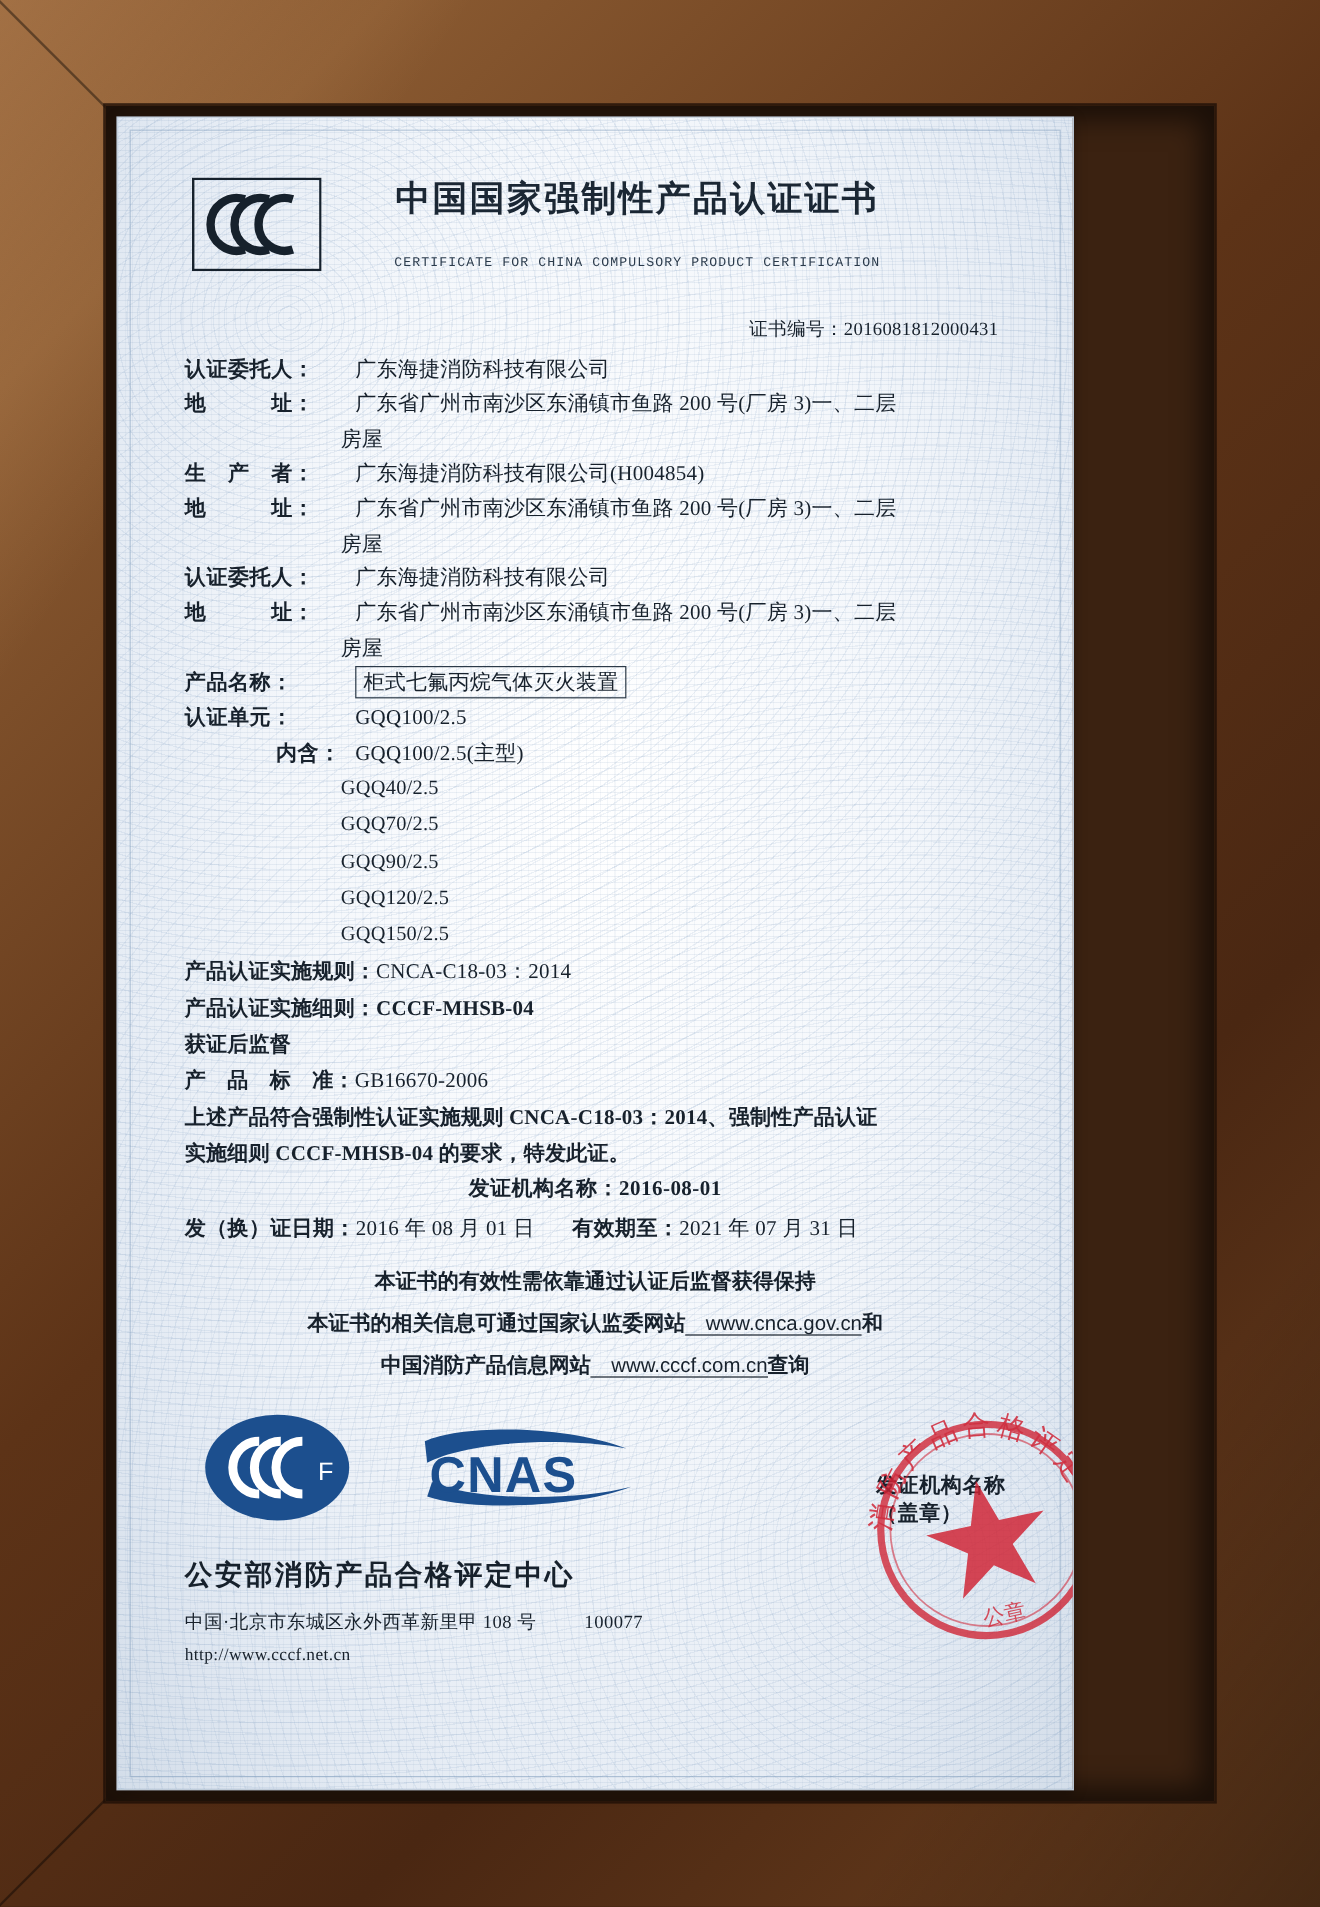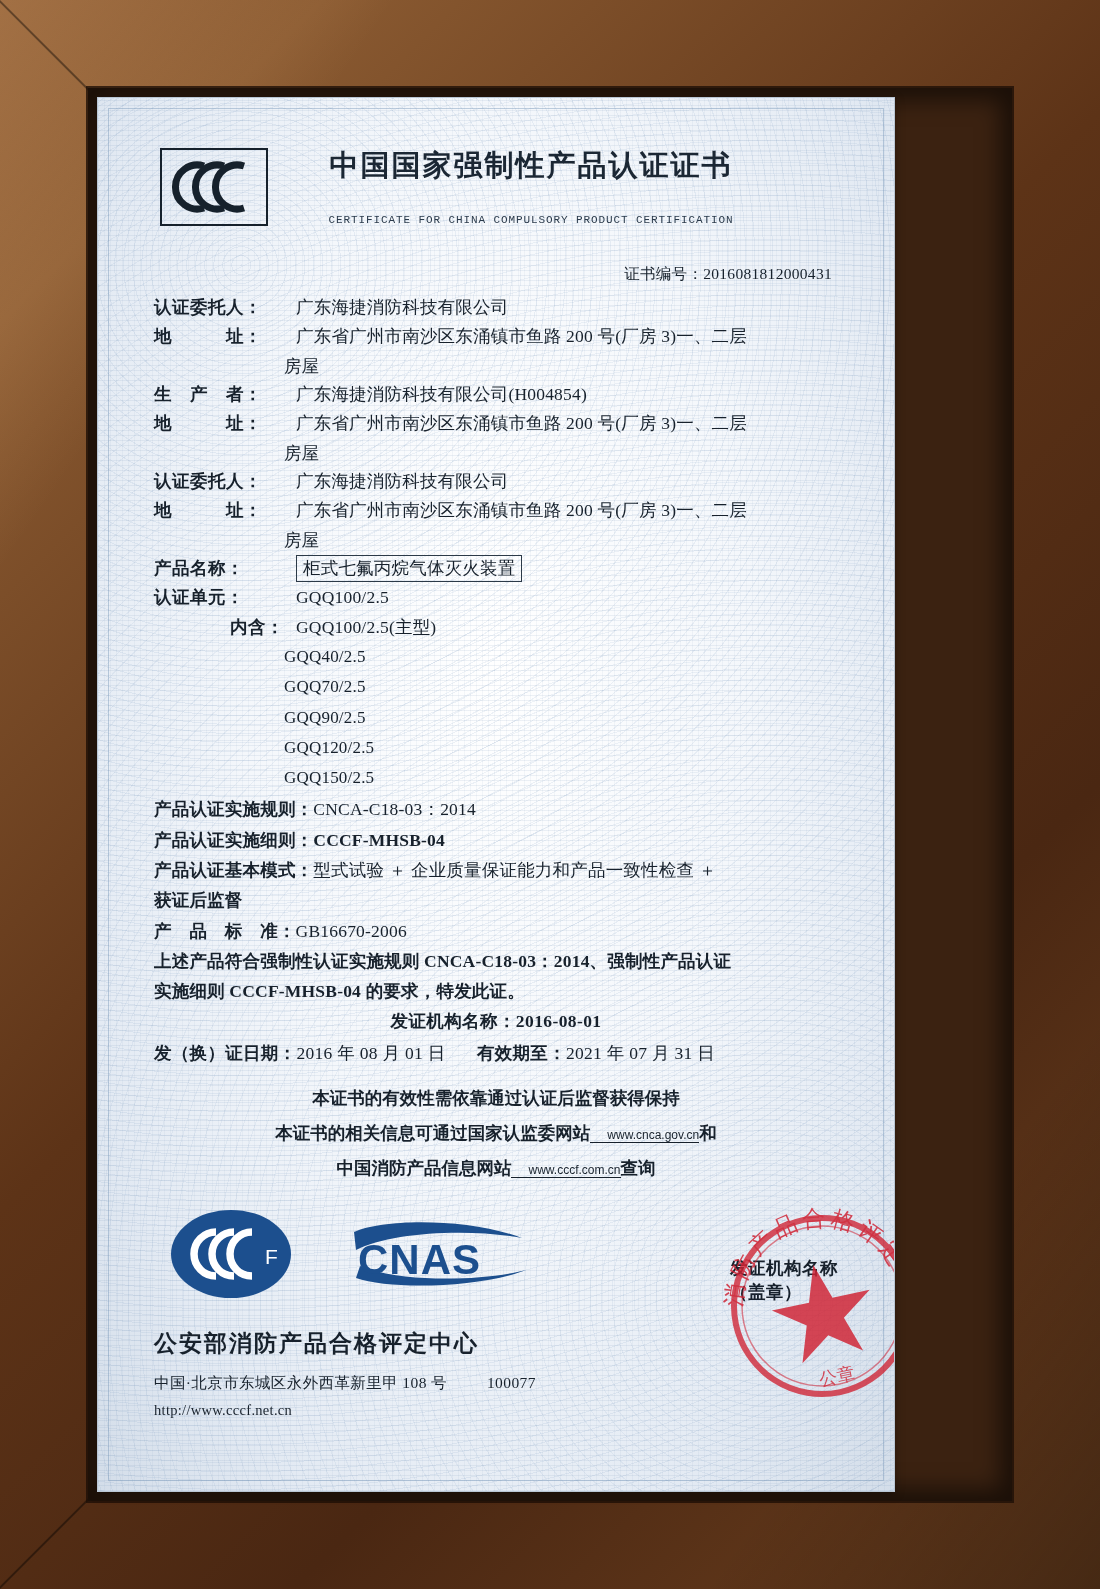--- a/index.html
+++ b/index.html
@@ -172,21 +172,21 @@
   .notice {
     text-align: center;
     font-size: 17.5px;
     line-height: 2.0;
     font-weight: bold;
     margin-top: 10px;
   }
   .notice .url {
     font-family: "Liberation Sans", sans-serif;
     font-weight: normal;
-    font-size: 12px;
+    font-size: 17px;
     border-bottom: 1px solid #17212c;
     padding-left: 17px;
   }
 
   
   .logos {
     position: relative;
     margin-top: 16px;
     height: 108px;
   }
@@ -335,23 +335,20 @@
         <div class="sub-item">GQQ90/2.5</div>
         <div class="sub-item">GQQ120/2.5</div>
         <div class="sub-item">GQQ150/2.5</div>
       </div>
 
       <div class="para">
         <span>产品认证实施规则：</span><span style="font-weight:normal">CNCA-C18-03：2014</span>
       </div>
       <div class="para">
         <span>产品认证实施细则：</span><span style="font-weight:bold">CCCF-MHSB-04</span>
-      </div>
-      <div class="para">
-        <span>产品认证基本模式：</span><span style="font-weight:normal">型式试验 ＋ 企业质量保证能力和产品一致性检查 ＋</span>
       </div>
       <div class="para">获证后监督</div>
       <div class="para">
         <span>产　品　标　准：</span><span style="font-weight:normal">GB16670-2006</span>
       </div>
 
       <div class="para">上述产品符合强制性认证实施规则 CNCA-C18-03：2014、强制性产品认证</div>
       <div class="para">实施细则 CCCF-MHSB-04 的要求，特发此证。</div>
 
       <div class="center-line bold">

